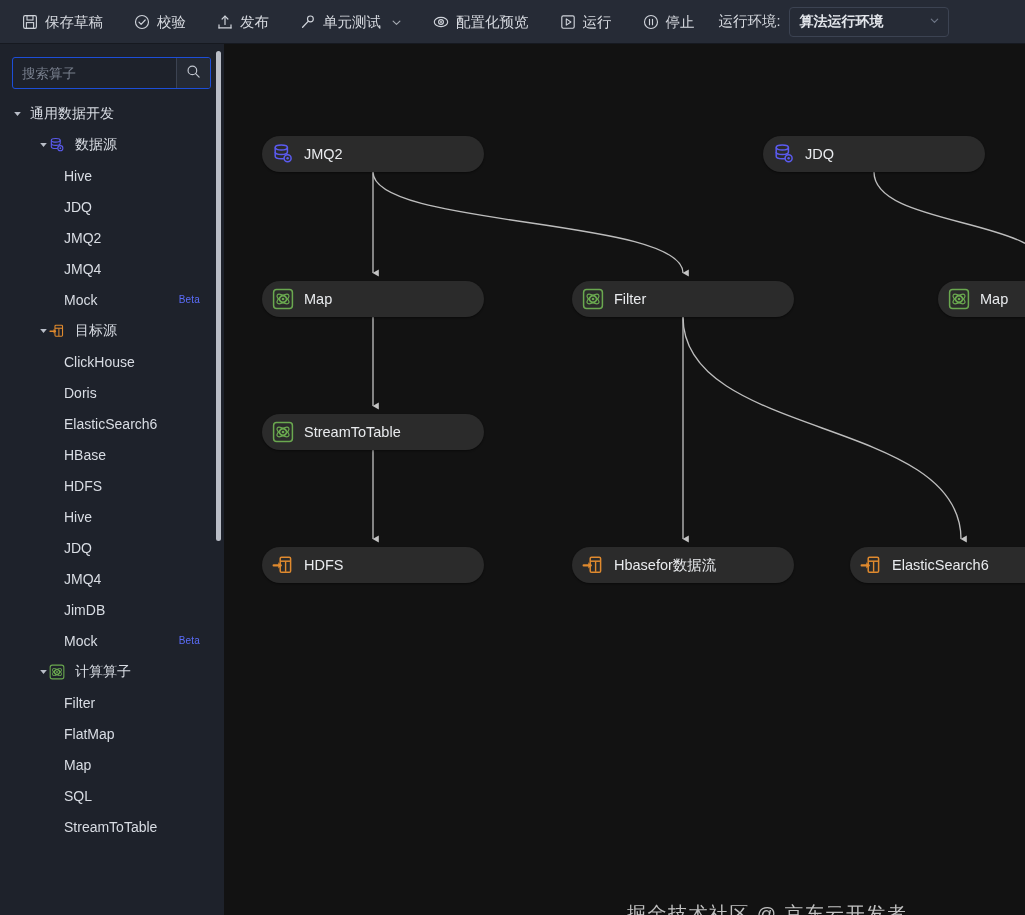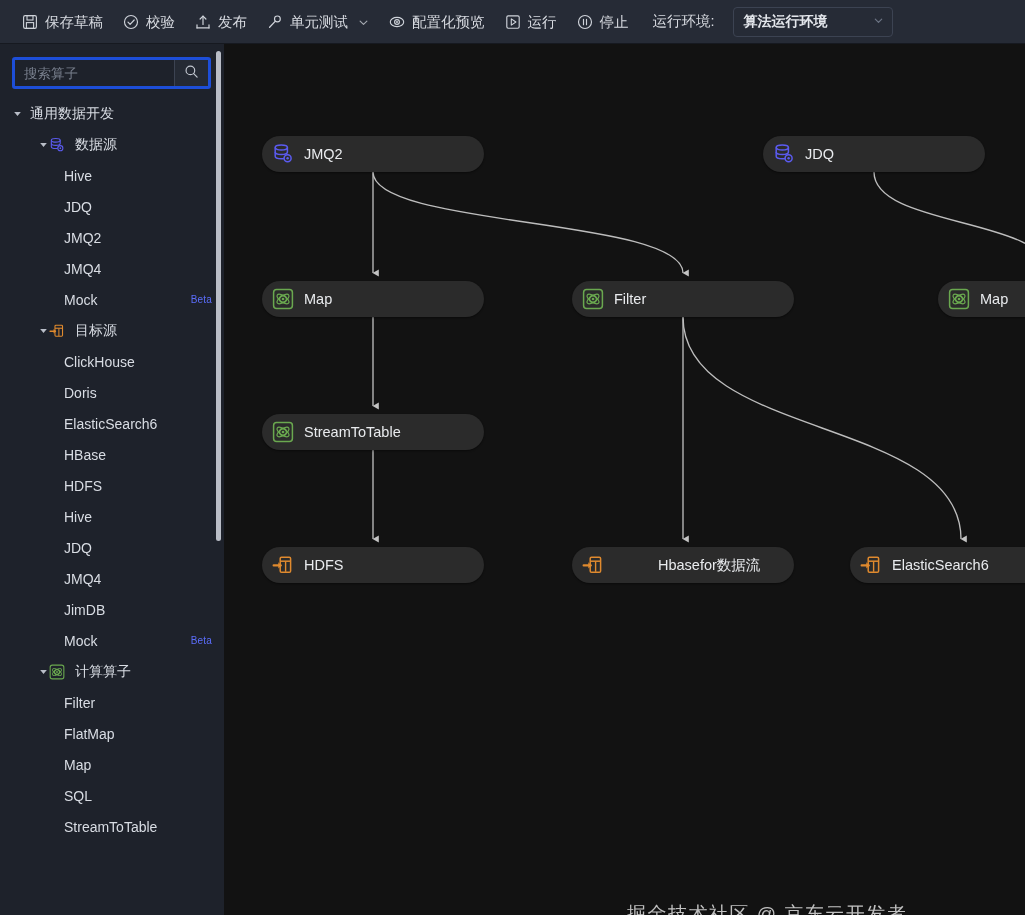--- a/index.html
+++ b/index.html
@@ -24,61 +24,61 @@
     display: flex; align-items: center; gap: 7px;
     height: 30px; padding: 0 10px;
     color: #d7dae0; font-size: 14.5px; line-height: 1;
     cursor: pointer; white-space: nowrap;
   }
   .tb-btn .lbl { position: relative; top: 1px; }
   .tb-ico { width: 16px; height: 16px; flex: 0 0 16px; display:block; }
   .tb-ico svg { display: block; }
   .tb-caret { width: 11px; height: 11px; margin-left: 3px; opacity: .75; }
 
-  .env-wrap { display: flex; align-items: center; margin-left: 14px; gap: 18px; }
+  .env-wrap { display: flex; align-items: center; margin-left: 14px; gap: 8px; }
   .env-label { color: #d7dae0; font-size: 14.5px; white-space: nowrap; }
   .env-select {
     width: 160px; height: 30px;
     border: 1px solid #3c4352; border-radius: 4px;
     background: #262b36;
     display: flex; align-items: center; justify-content: space-between;
     padding: 0 8px 0 10px; cursor: pointer;
   }
   .env-select .val { color: #e4e7ec; font-size: 14px; white-space: nowrap; font-weight: bold; }
   .env-select .arw { color: #6d7585; font-size: 10px; line-height: 1; }
 
   
   .sidebar {
     position: absolute; top: 44px; left: 0; width: 224px; height: 871px;
     background: #1e222b;
     overflow: hidden;
   }
   .search-row { padding: 13px 13px 0 12px; display: flex; }
   .search-box {
     display: flex; width: 199px; height: 32px;
-    border: 3px solid #1d4ed8; border-radius: 3px;
+    border: 1px solid #1d4ed8; border-radius: 3px;
     background: #1e222b; overflow: hidden;
   }
   .search-box input {
     flex: 1; min-width: 0; border: 0; outline: 0; background: transparent;
     color: #cfd3da; font-size: 13.5px; padding: 0 9px;
     font-family: "Liberation Sans", "DejaVu Sans", sans-serif;
   }
   .search-box input::placeholder { color: #787f8d; }
   .search-btn {
     width: 34px; border-left: 1px solid #3c4352;
     display: flex; align-items: center; justify-content: center;
     cursor: pointer; background: #252a34;
   }
 
   .tree { margin-top: 9px; position: relative; }
   .node {
     display: flex; align-items: center;
     height: 31px; cursor: pointer; position: relative;
-    padding-right: 12px;
+    padding-right: 24px;
   }
   .caret {
     width: 11px; height: 11px; flex: 0 0 11px;
     display: flex; align-items: center; justify-content: center;
     color: #b9bec8;
   }
   .caret svg { display:block; }
   .node-ico { width: 16px; height: 16px; flex: 0 0 16px; margin-right: 5px; display: block; }
   .node-ico svg { display: block; }
   .node-lbl { color: #d9dde4; font-size: 14px; white-space: nowrap; }
@@ -122,21 +122,21 @@
     letter-spacing: 1.5px; opacity: .92; white-space: nowrap;
     user-select: none;
   }
 </style>
 </head>
 <body>
 
 <div id="app">
 
   <div class="toolbar">
-    <div id="tb-buttons" style="display:flex;align-items:center;">
+    <div id="tb-buttons" style="display:flex;align-items:center;gap:11px;">
         <div class="tb-btn">
           <span class="tb-ico">
             <svg width="16" height="16" viewBox="0 0 16 16">
               <rect x="1.6" y="1.6" width="12.8" height="12.8" rx="1.6" fill="none" stroke="#cfd3da" stroke-width="1.15"></rect>
               <rect x="5" y="1.6" width="6" height="4.4" fill="none" stroke="#cfd3da" stroke-width="1.1"></rect>
               <rect x="4.4" y="8.6" width="7.2" height="5.8" fill="none" stroke="#cfd3da" stroke-width="1.1"></rect>
             </svg>
           </span>
           <span class="lbl">保存草稿</span>
         </div>
@@ -451,21 +451,21 @@
             <svg width="22" height="22" viewBox="0 0 22 22">
         <rect x="8.2" y="3.2" width="10.4" height="15" rx="1.3" fill="none" stroke="#e08a2e" stroke-width="1.5"></rect>
         <path d="M8.2 7.2h10.4" stroke="#e08a2e" stroke-width="1.5"></path>
         <path d="M13.6 7.6v10.2" stroke="#e08a2e" stroke-width="1.4"></path>
         <path d="M1.6 11.4h7.2" stroke="#e08a2e" stroke-width="2.1" stroke-linecap="round"></path>
         <path d="M6.3 8.3l3.3 3.1-3.3 3.1z" fill="#e08a2e"></path>
       </svg>
           </span>
           <span class="glbl">HDFS</span>
         </div>
-        <div class="gnode" style="left: 348px; top: 503px; width: 222px; gap: 44px;">
+        <div class="gnode" style="left: 348px; top: 503px; width: 222px;">
           <span class="gico">
             <svg width="22" height="22" viewBox="0 0 22 22">
         <rect x="8.2" y="3.2" width="10.4" height="15" rx="1.3" fill="none" stroke="#e08a2e" stroke-width="1.5"></rect>
         <path d="M8.2 7.2h10.4" stroke="#e08a2e" stroke-width="1.5"></path>
         <path d="M13.6 7.6v10.2" stroke="#e08a2e" stroke-width="1.4"></path>
         <path d="M1.6 11.4h7.2" stroke="#e08a2e" stroke-width="2.1" stroke-linecap="round"></path>
         <path d="M6.3 8.3l3.3 3.1-3.3 3.1z" fill="#e08a2e"></path>
       </svg>
           </span>
           <span class="glbl">Hbasefor数据流</span>

